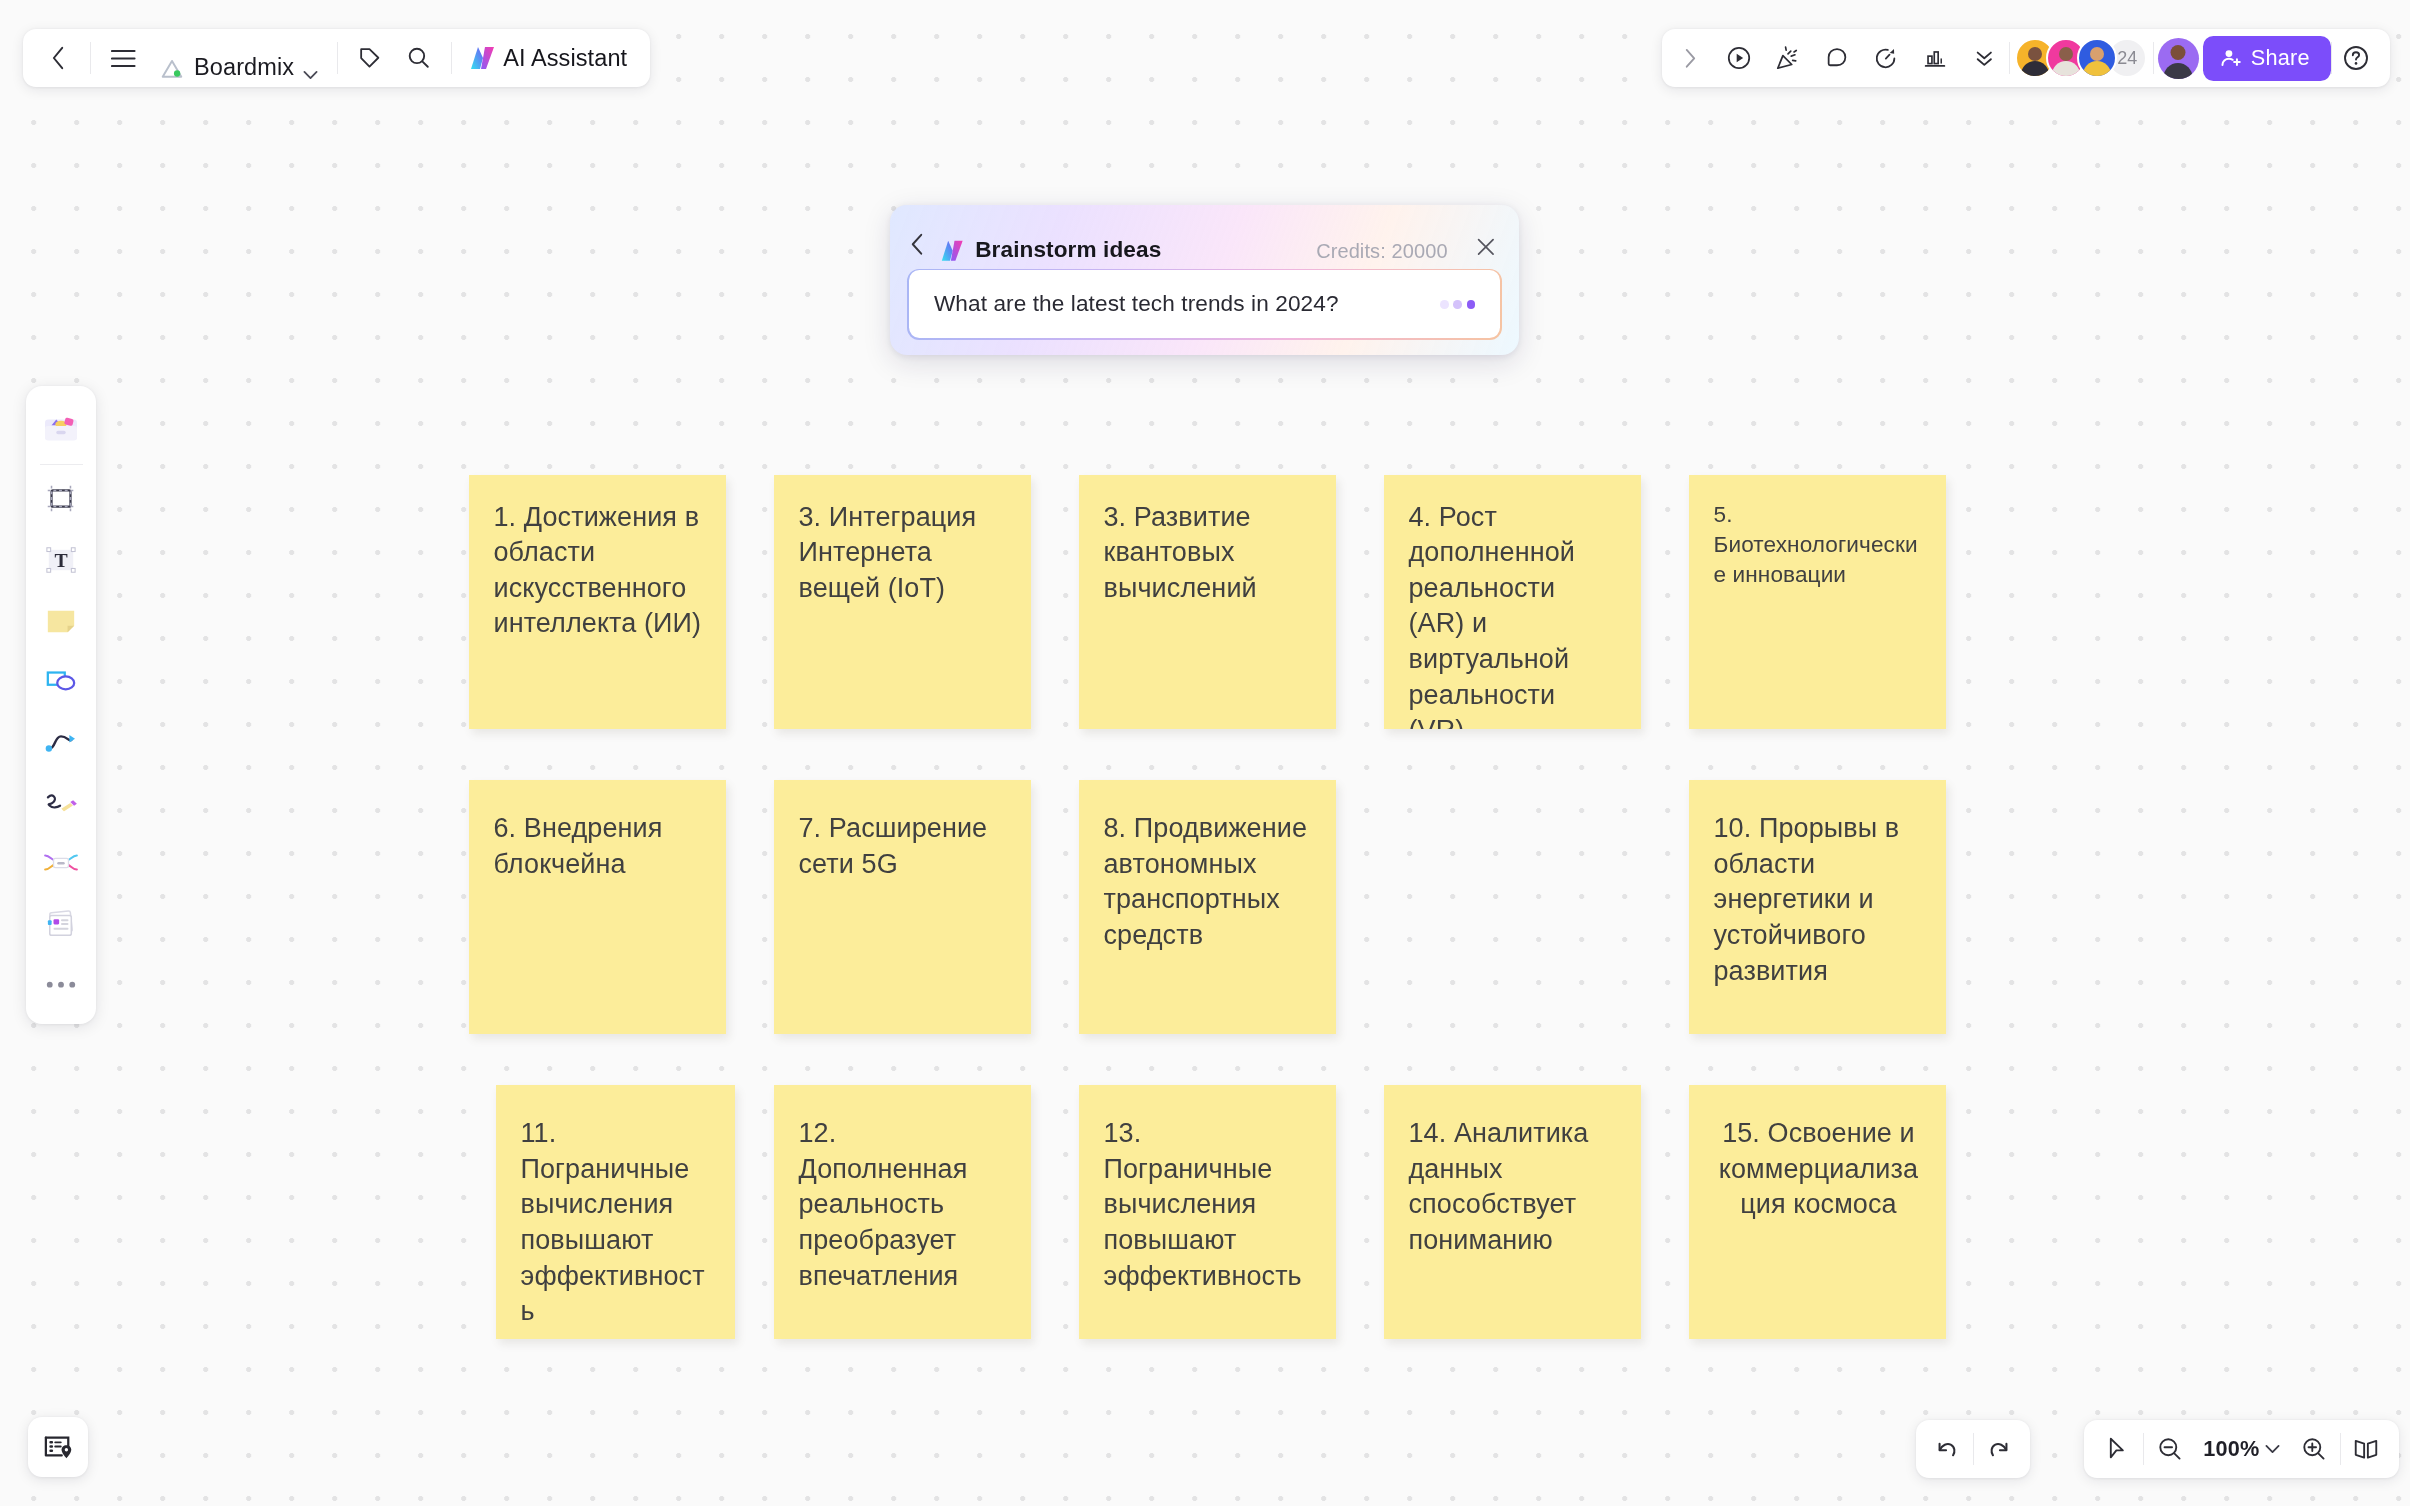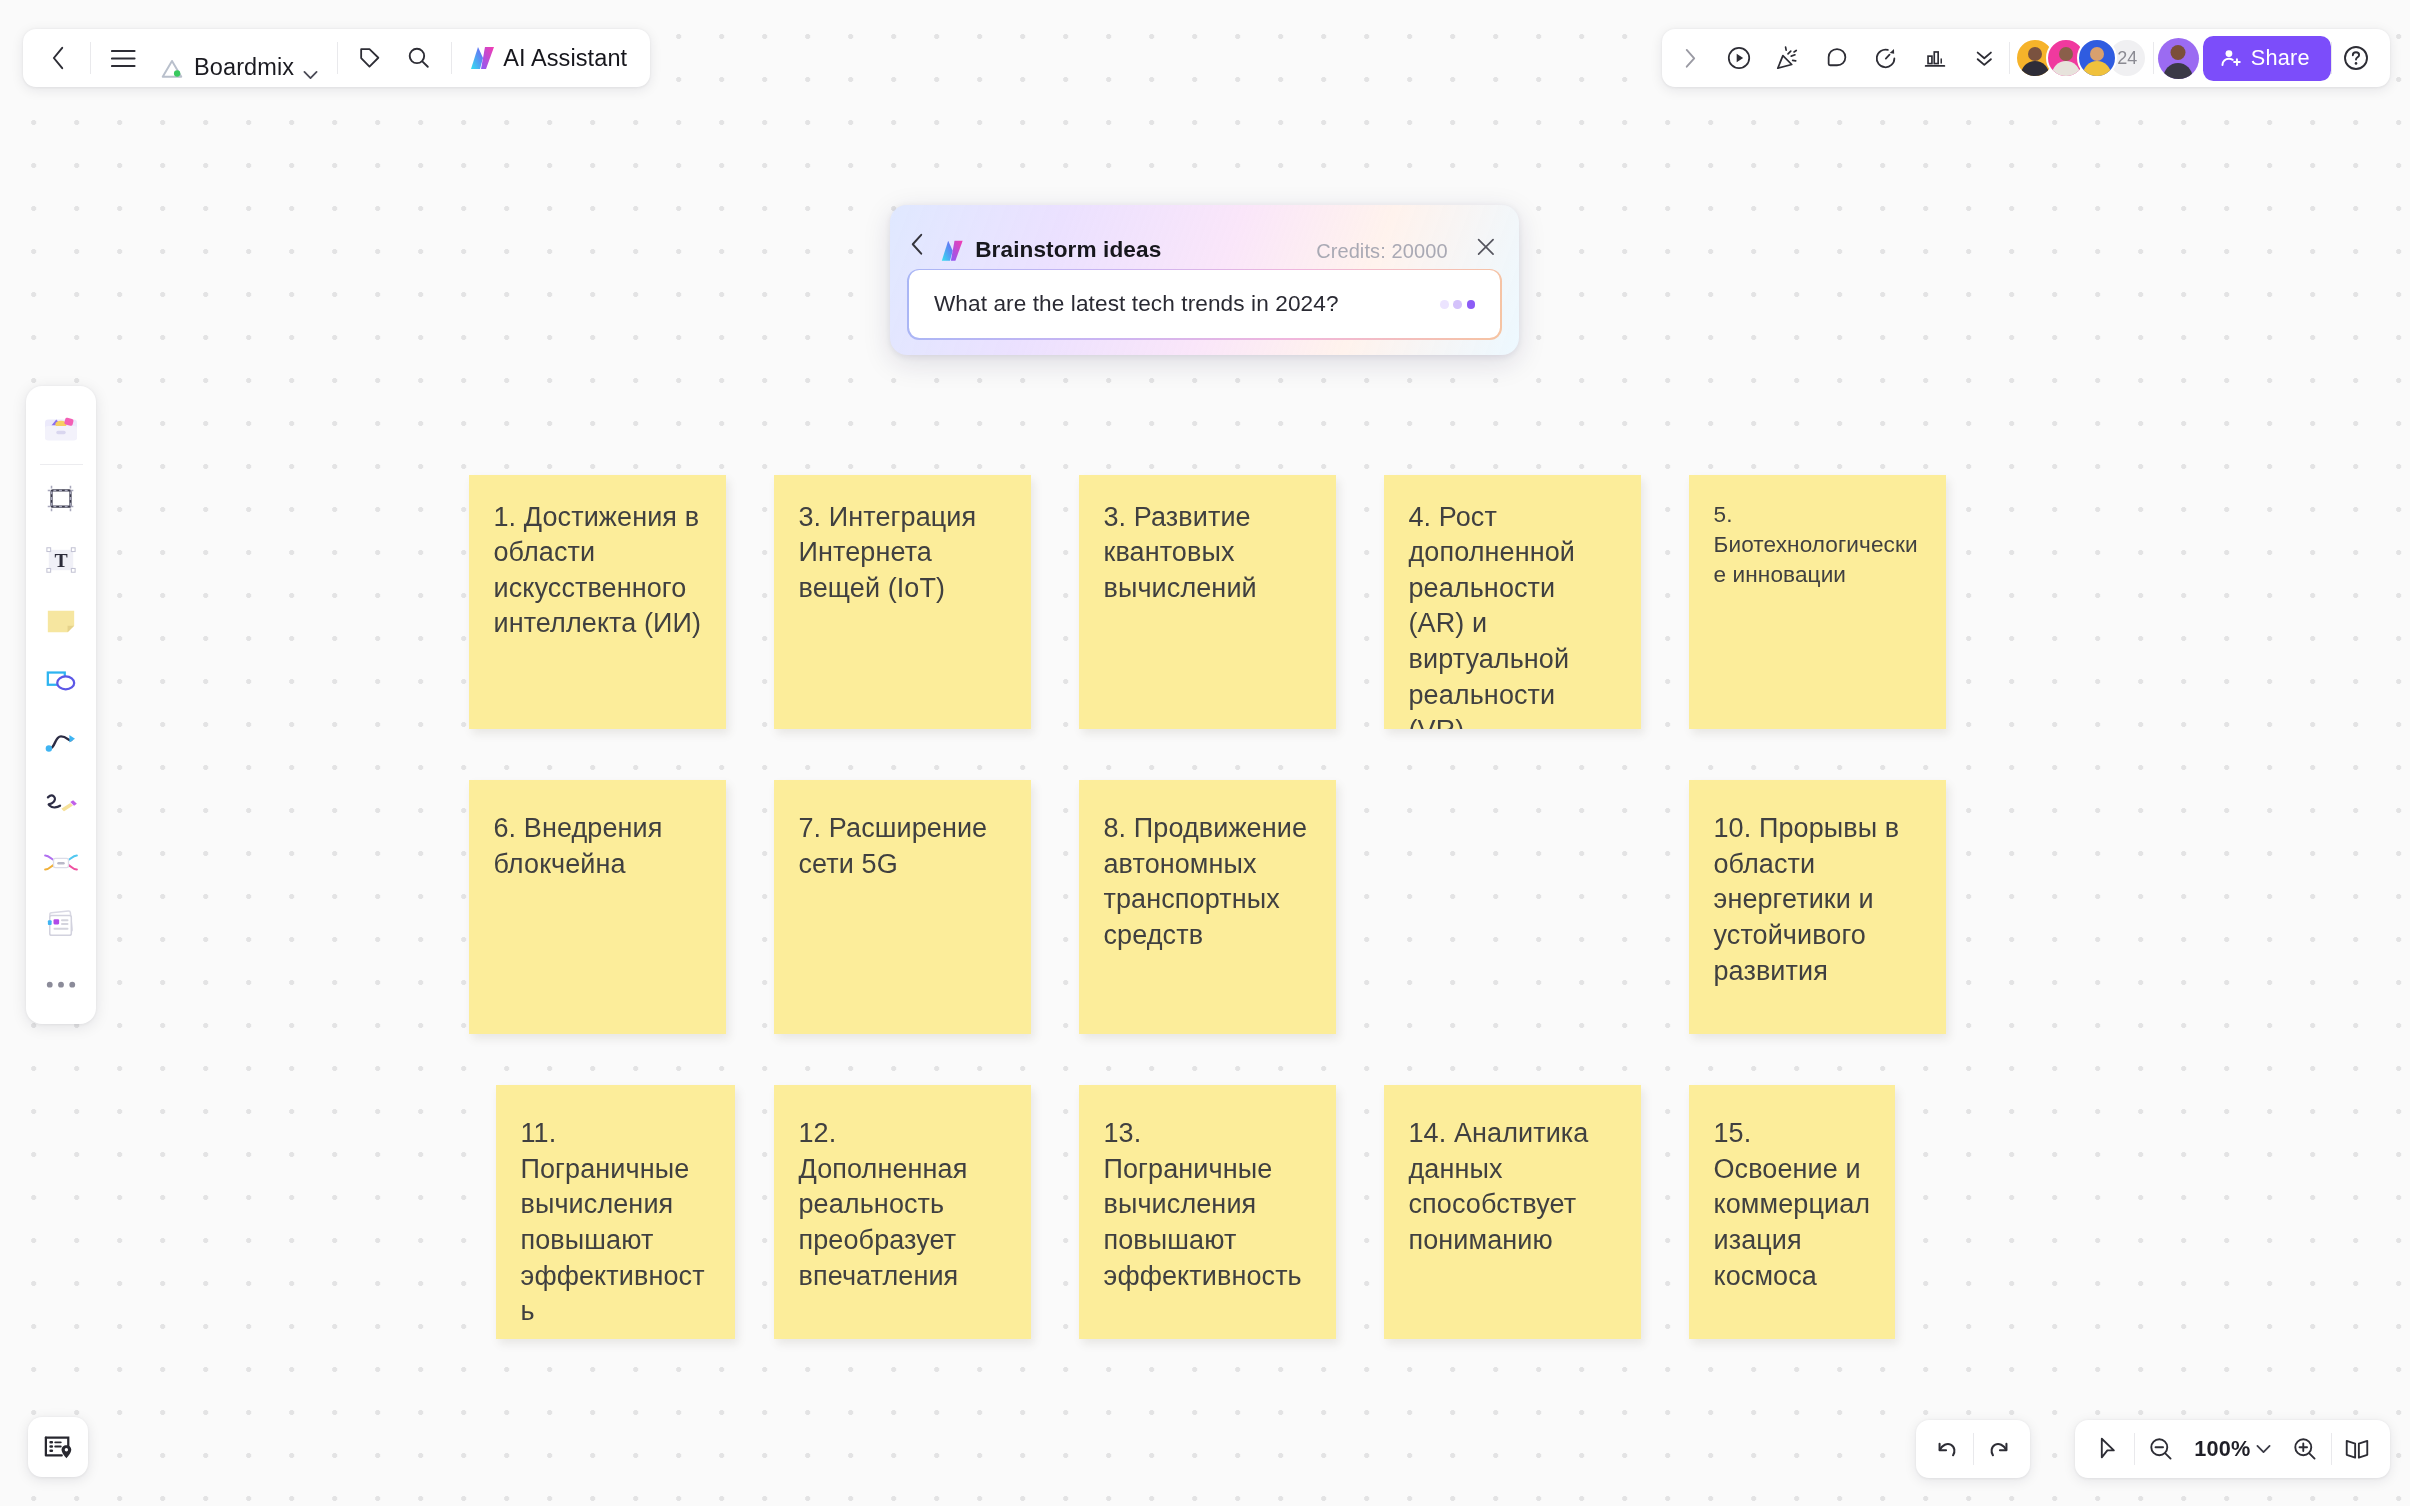--- a/index.html
+++ b/index.html
@@ -118,21 +118,21 @@
     box-shadow: 0 2.8px 13px rgba(20,20,40,.10), 0 0.9px 2.8px rgba(20,20,40,.05);
     display: flex; align-items: center; justify-content: center; cursor: pointer;
   }
 
   
   #undo-group {
     position: absolute; right: 381px; bottom: 29px;
     height: 58px; padding: 0 5.6px;
   }
   #zoom-group {
-    position: absolute; right: 21px; bottom: 29px;
+    position: absolute; right: 12px; bottom: 29px;
     height: 58px; padding: 0 7.5px;
   }
   #undo-group .btn, #zoom-group .btn {
     width: 51px; height: 45px;
     display: flex; align-items: center; justify-content: center;
     border-radius: 8.5px; cursor: pointer;
   }
   .zoom-val {
     display: flex; align-items: center; gap: 5.6px;
     padding: 0 8.5px; height: 45px; border-radius: 8.5px; cursor: pointer;
@@ -244,21 +244,21 @@
       </div>
       <div class="note r3" style="left: 774px; top: 1085px; width: 257px; height: 254px; background: rgb(252, 237, 154);">
         <div class="note-text">12. Дополненная реальность преобразует впечатления</div>
       </div>
       <div class="note r3" style="left: 1079px; top: 1085px; width: 257px; height: 254px; background: rgb(252, 237, 154);">
         <div class="note-text">13. Пограничные вычисления повышают эффективность</div>
       </div>
       <div class="note r3" style="left: 1384px; top: 1085px; width: 257px; height: 254px; background: rgb(252, 237, 154);">
         <div class="note-text">14. Аналитика данных способствует пониманию</div>
       </div>
-      <div class="note r3" style="left: 1689px; top: 1085px; width: 206px; height: 254px; background: rgb(252, 237, 154);">
+      <div class="note r3" style="left: 1689px; top: 1085px; width: 257px; height: 254px; background: rgb(252, 237, 154); text-align: center;">
         <div class="note-text">15. Освоение и коммерциализация космоса</div>
       </div>
     </div>
 
   <div id="ai-panel">
     <div id="ai-panel-head">
       <span class="panel-back ic">
         <svg width="16" height="24.5" viewBox="0 0 17 26" fill="none">
             <path d="M13 3L4 13l9 10" stroke="#35353d" stroke-width="2.1" stroke-linecap="round" stroke-linejoin="round"></path>
           </svg>

